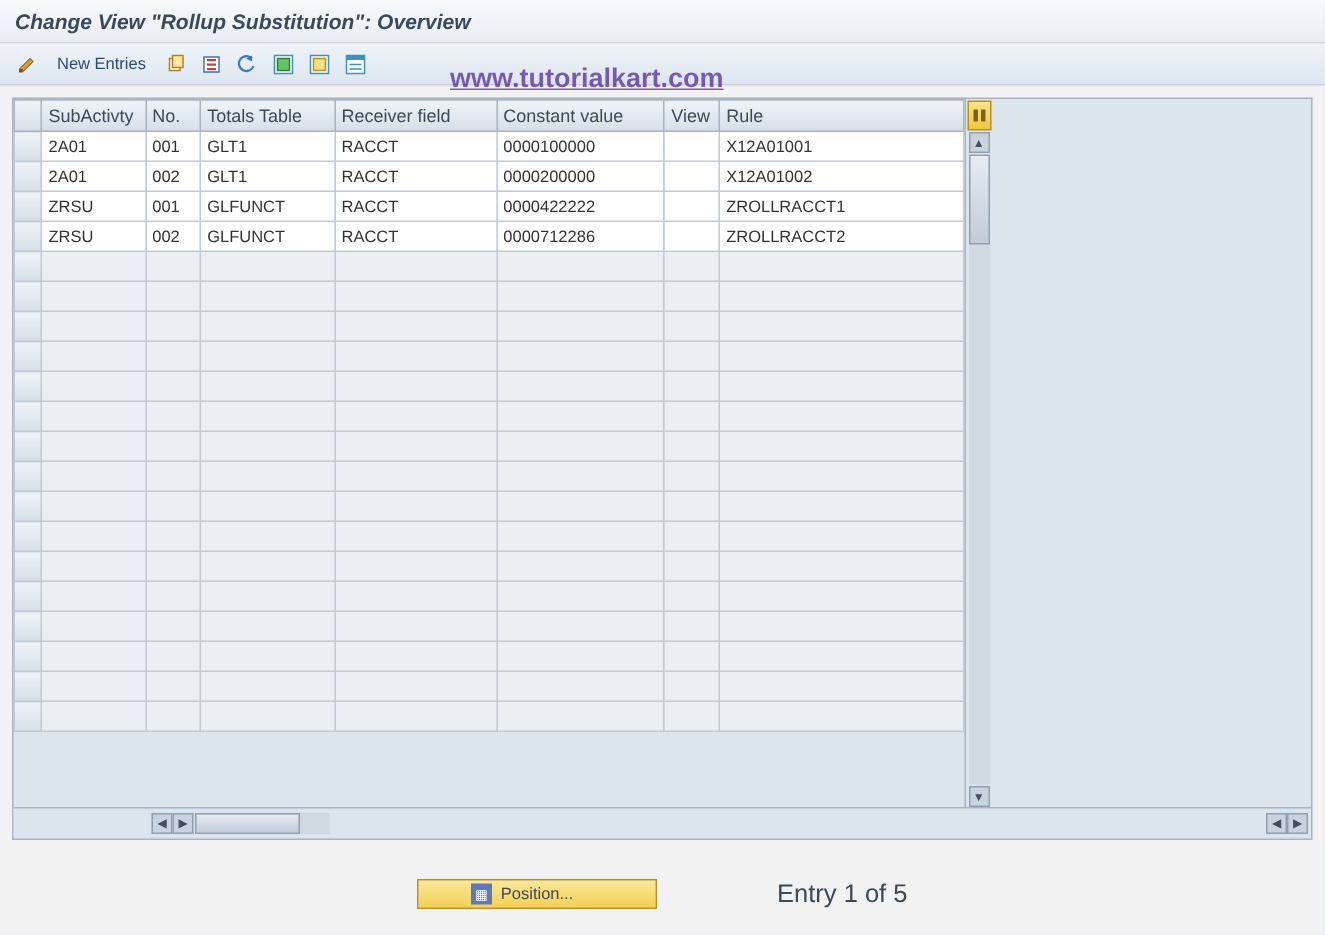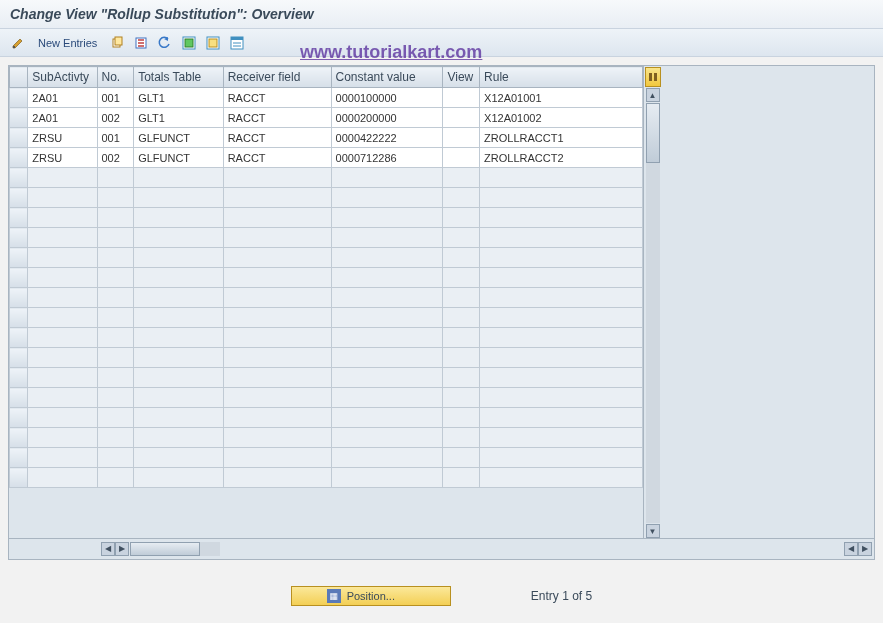--- a/index.html
+++ b/index.html
@@ -170,21 +170,21 @@
     height: 20px;
     justify-content: center;
   }
   .pos-btn .ico {
     width:14px;height:14px;
     background:#5a7ab8;
     display:inline-block;
     font-size:9px; color:#fff;
     text-align:center; line-height:14px;
   }
-  .status-text { font-size: 12px; color: #3a4a5a; }
+  .status-text { font-size: 17px; color: #3a4a5a; }
   svg { display:block; }
 </style>
 </head>
 <body>
 
 <div class="titlebar">Change View "Rollup Substitution": Overview</div>
 
 <div class="toolbar">
   <button class="tb-btn" title="Display/Change">
     <svg width="14" height="14" viewBox="0 0 14 14">

